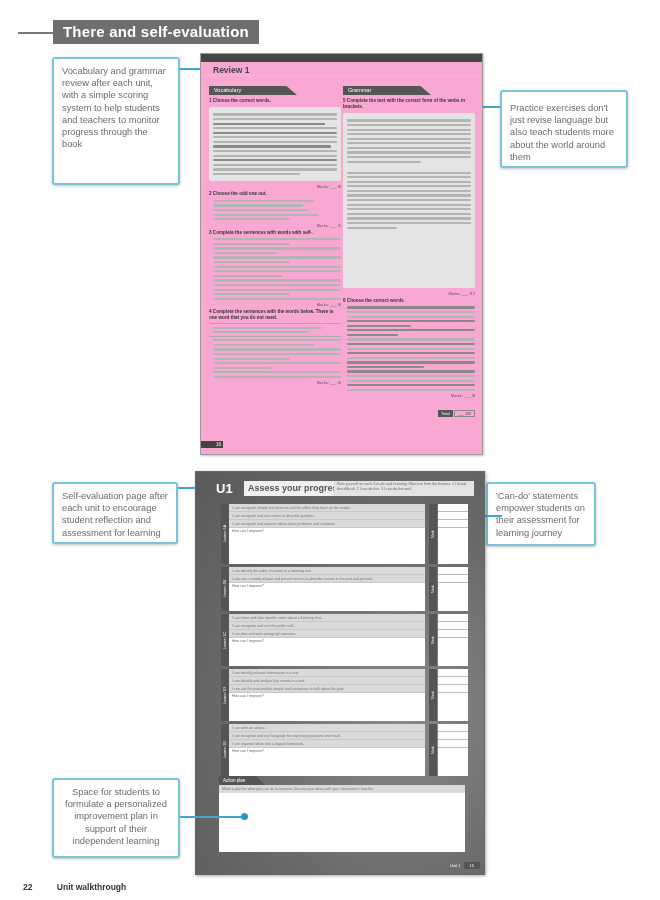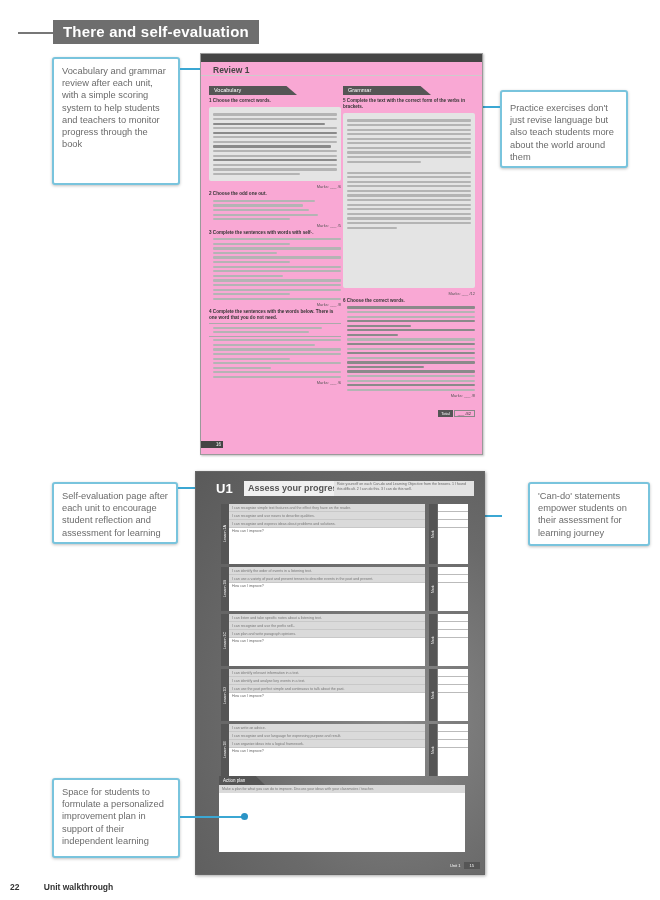--- a/index.html
+++ b/index.html
@@ -56,21 +56,21 @@
   .mark-box { width: 30px; margin-left: 1px; background: #fff; display: flex; flex-direction: column; }
   .mark-box .cell { height: 8px; border-bottom: 1px solid #bbb; }
   .action-tab { position: absolute; left: 23px; top: 304px; width: 46px; height: 9px; background: #555; color: #fff; font-size: 4.5px; line-height: 9px; padding-left: 4px;
     clip-path: polygon(0 0, 80% 0, 100% 100%, 0 100%); }
   .action-box { position: absolute; left: 23px; top: 313px; width: 246px; height: 67px; background: #fff; }
   .action-instr { height: 8px; background: #dadada; font-size: 3.6px; line-height: 8px; color: #777; padding-left: 3px; white-space: nowrap; overflow: hidden; }
   .assess-footer { position: absolute; right: 4px; bottom: 5px; font-size: 4px; color: #fff; }
   .assess-footer .pn { display: inline-block; background: #555; padding: 1px 6px; margin-left: 3px; }
 
   
-  .footer { position: absolute; left: 10px; top: 882px; font-size: 8.5px; font-weight: bold; color: #333; }
+  .footer { position: absolute; left: 23px; top: 882px; font-size: 8.5px; font-weight: bold; color: #333; }
   .footer .num { margin-right: 22px; }
 </style>
 </head>
 <body>
 
 <div class="sec-line"></div>
 <div class="sec-title">There and self-evaluation</div>
 
 <div class="callout" style="left:52px;top:57px;width:128px;height:128px;">
   <span>Vocabulary and grammar review after each unit, with a simple scoring system to help students and teachers to monitor progress through the book</span>
@@ -214,21 +214,21 @@
 
   <div class="pgnum-review">16</div>
 </div>
 
 <div class="callout" style="left:52px;top:482px;width:126px;height:62px;">
   <span>Self-evaluation page after each unit to encourage student reflection and assessment for learning</span>
 </div>
 <div class="connector" style="left:178px;top:487px;width:34px;"></div>
 <div class="dot" style="left:210px;top:485px;"></div>
 
-<div class="callout" style="left:528px;top:482px;width:122px;height:64px;">
+<div class="callout" style="left:486px;top:482px;width:110px;height:64px;">
   <span>'Can-do' statements empower students on their assessment for learning journey</span>
 </div>
 <div class="connector" style="left:342px;top:515px;width:160px;"></div>
 <div class="dot" style="left:339px;top:512px;"></div>
 
 <div class="assess-page">
   <div class="assess-header">
     <div class="u1">U1</div>
     <div class="assess-title">Assess your progress</div>
     <div class="assess-instr">Rate yourself on each Can-do and Learning Objective from the lessons. 1 I found this difficult. 2 I can do this. 3 I can do this well.</div>
@@ -313,21 +313,21 @@
   <div class="action-tab">Action plan</div>
   <div class="action-box">
     <div class="action-instr">Make a plan for what you can do to improve. Discuss your ideas with your classmates / teacher.</div>
   </div>
 
   <div class="assess-footer">
     <span>Unit 1</span><span class="pn">15</span>
   </div>
 </div>
 
-<div class="callout" style="left:52px;top:778px;width:128px;height:80px;">
+<div class="callout" style="left:52px;top:778px;width:128px;height:80px;text-align:center;">
   <span>Space for students to formulate a personalized improvement plan in support of their independent learning</span>
 </div>
 <div class="connector" style="left:180px;top:816px;width:64px;"></div>
 <div class="dot" style="left:241px;top:813px;"></div>
 
 <div class="footer">
   <span class="num">22</span>
   <span>Unit walkthrough</span>
 </div>
 

